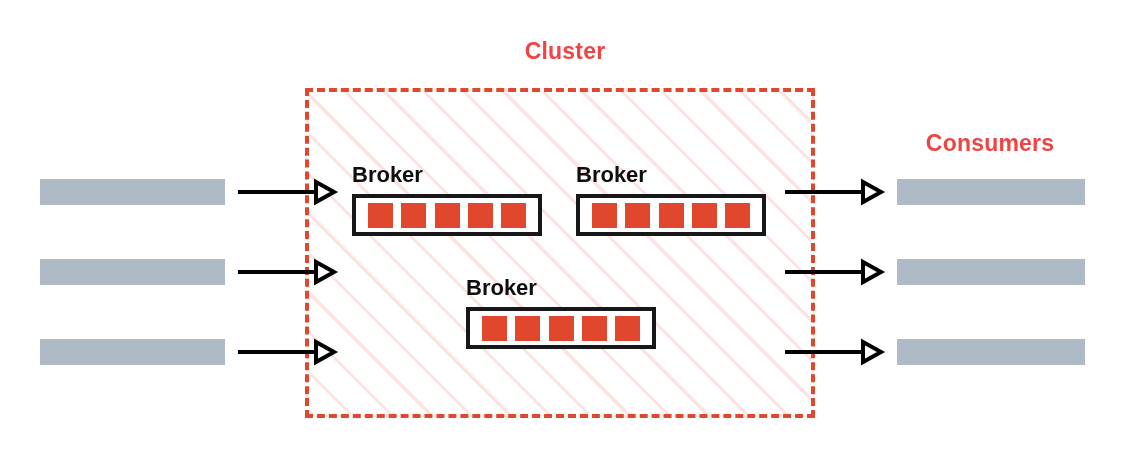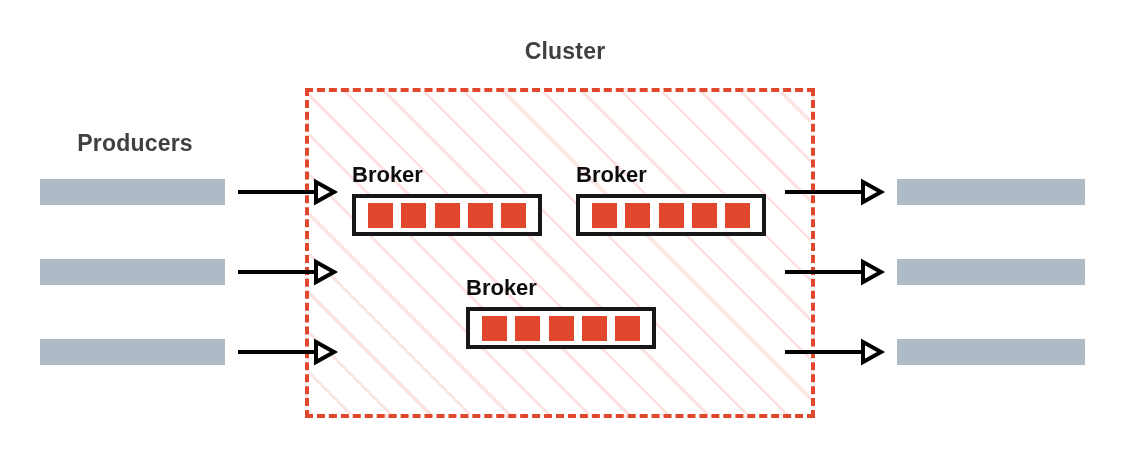--- a/index.html
+++ b/index.html
@@ -16,21 +16,21 @@
     height: 458px;
     background: #ffffff;
     overflow: hidden;
   }
 
   
   .section-title {
     position: absolute;
     font-size: 23px;
     font-weight: 700;
-    color: #404040;
+    color: #ef4444;
     letter-spacing: 0.2px;
     white-space: nowrap;
     text-align: center;
   }
   #producers-title { left: 20px;  top: 130px; width: 230px; }
   #consumers-title { left: 875px; top: 130px; width: 230px; }
   #cluster-title   { left: 440px; top: 38px;  width: 250px; }
 
   
   .endpoint-bar {
@@ -107,26 +107,26 @@
 </style>
 </head>
 <body>
 
 <div id="stage">
 
   <div class="section-title" id="cluster-title">Cluster</div>
 
   <div id="cluster-box"></div>
 
-  <div class="section-title" id="producers-title">Producers</div>
 
   <div class="endpoint-bar producer-bar row-1"></div>
   <div class="endpoint-bar producer-bar row-2"></div>
   <div class="endpoint-bar producer-bar row-3"></div>
 
+  <div class="section-title" id="consumers-title">Consumers</div>
 
   <div class="endpoint-bar consumer-bar row-1"></div>
   <div class="endpoint-bar consumer-bar row-2"></div>
   <div class="endpoint-bar consumer-bar row-3"></div>
 
   <div class="arrow arrow-in row-1">
     <svg width="98" height="26" viewBox="0 0 98 26" aria-hidden="true">
       <line x1="0" y1="13" x2="80" y2="13" stroke="#000000" stroke-width="4"></line>
       <polygon points="78,3 96,13 78,23" fill="#ffffff" stroke="#000000" stroke-width="4" stroke-linejoin="miter"></polygon>
     </svg>

